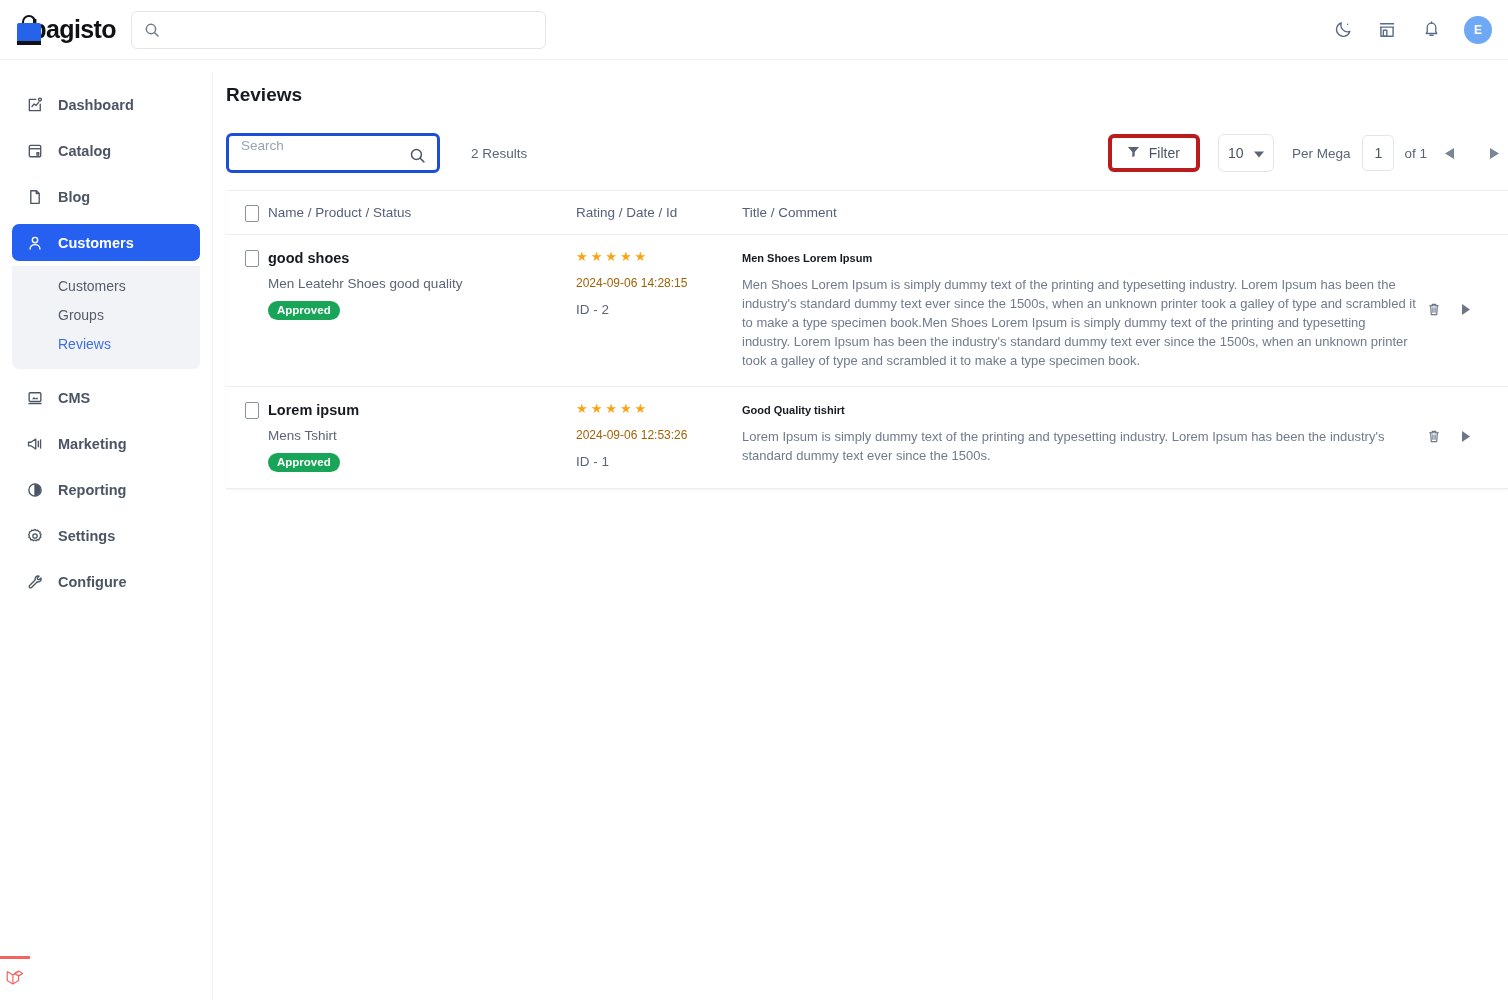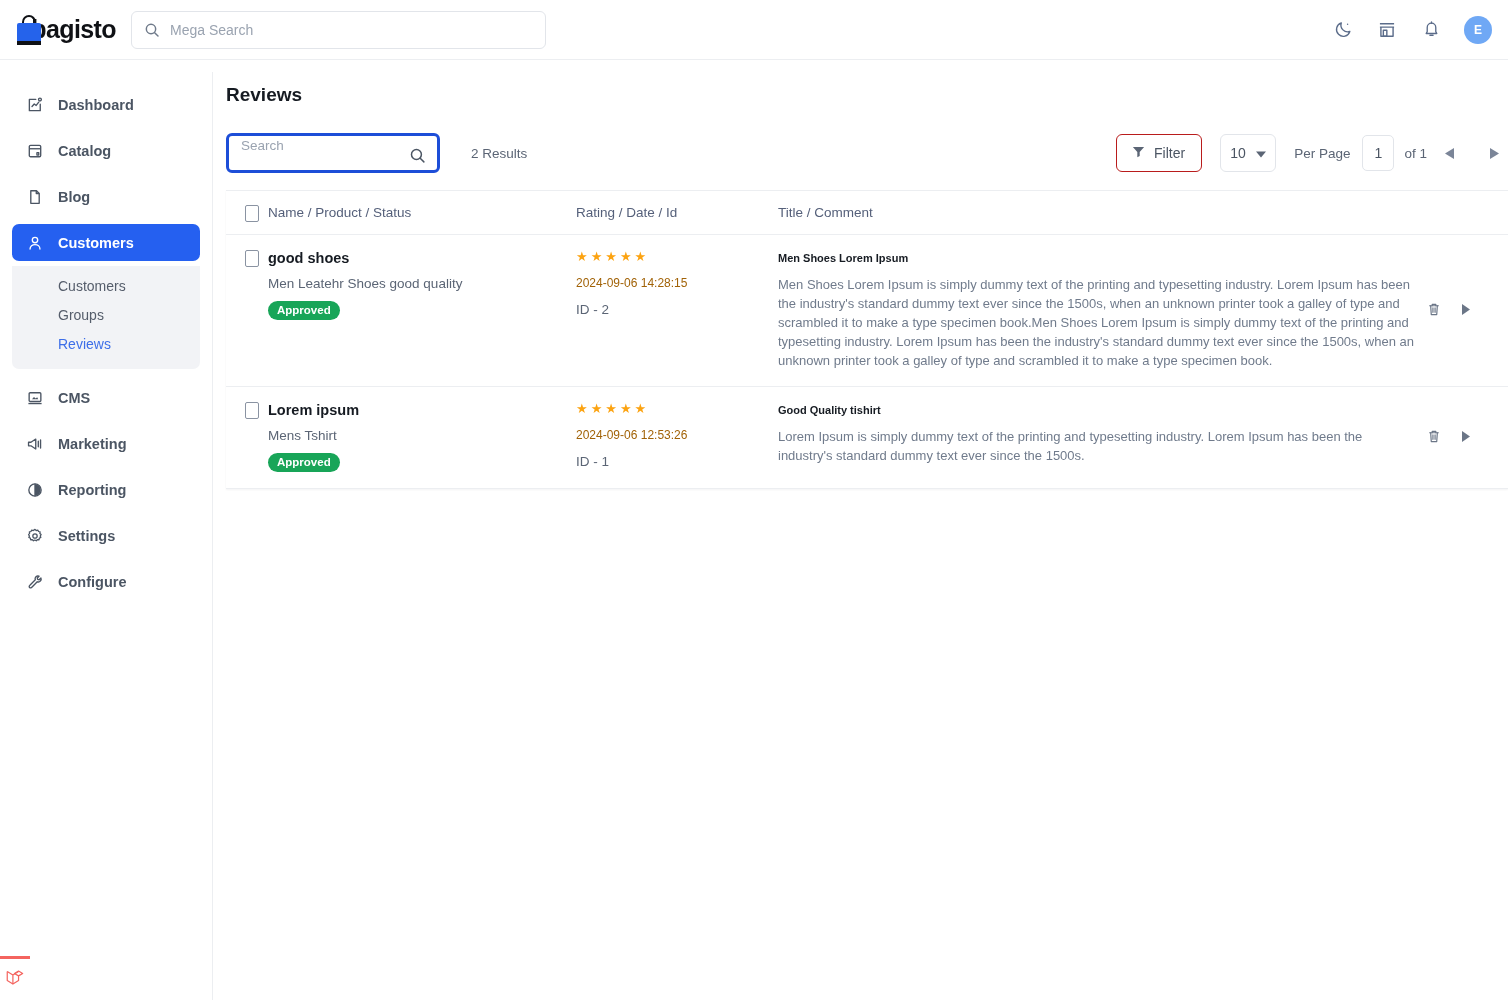--- a/index.html
+++ b/index.html
@@ -112,21 +112,21 @@
     border: none; outline: none; width: 100%; font-size: 13.5px; color: #3f4a5a;
     font-family: inherit; background: transparent;
   }
   .search-box input::placeholder { color: #9aa3b0; }
   .search-box .si2 { position: absolute; right: 11px; top: 11px; }
   .results-count { margin-left: 31px; font-size: 13.5px; color: #5b6575; }
 
   .toolbar-right { margin-left: auto; display: flex; align-items: center; gap: 0; padding-right: 0; }
   .btn-filter {
     display: flex; align-items: center; gap: 8px; height: 38px; padding: 0 16px 0 14px;
-    border: 1px solid #b91c1c; border-radius: 6px; background: #fff;
+    border: 4px solid #b91c1c; border-radius: 6px; background: #fff;
     font-size: 14px; color: #4b5563; cursor: pointer;
   }
   .per-page-select {
     display: flex; align-items: center; justify-content: space-between; gap: 10px;
     height: 38px; width: 56px; padding: 8px 9px; margin-left: 18px;
     border: 1px solid #e2e5ea; border-radius: 6px; background: #fff;
     font-size: 14px; color: #4b5563; cursor: pointer;
   }
   .per-page-label { margin-left: 18px; font-size: 13.5px; color: #5b6575; }
   .page-input {
@@ -147,21 +147,21 @@
     display: flex; align-items: center; height: 44px;
     border-bottom: 1px solid #eceef1; padding-left: 10px;
   }
   .cell-check { width: 32px; display: flex; align-items: flex-start; justify-content: center; padding-top: 1px; }
   .chk {
     width: 14px; height: 17px; border: 1.4px solid #8a93a2; border-radius: 2px; background: #fff;
     cursor: pointer; display: block;
   }
   .col-name { width: 308px; }
   .col-rating { width: 166px; }
-  .col-title { flex: 1; margin-left: 36px; }
+  .col-title { flex: 1; }
   .col-actions { width: 92px; display: flex; align-items: center; gap: 20px; justify-content: flex-start; padding-left: 10px; }
   .th { font-size: 13.5px; color: #55607a; }
 
   .trow {
     display: flex; padding: 14px 0 16px 10px; border-bottom: 1px solid #eceef1;
   }
   .trow:last-child { border-bottom: 1px solid #eceef1; }
   .rv-name { font-size: 14.5px; font-weight: 700; color: #161b22; line-height: 18px; }
   .rv-product { font-size: 13.5px; color: #5b6575; margin-top: 8px; line-height: 17px; }
   .badge {
@@ -196,21 +196,20 @@
     <div class="brand-text">bagisto</div>
   </div>
 
   <div class="mega-search">
     <span class="si">
       <svg width="16" height="16" viewBox="0 0 24 24" fill="none" stroke="#6f7a8a" stroke-width="2.2" stroke-linecap="round">
         <circle cx="10.5" cy="10.5" r="7"></circle>
           <line x1="16" y1="16" x2="21" y2="21"></line>
       </svg>
     </span>
-    <input type="text" placeholder="Mega Search" style="">
   </div>
 
   <div class="header-right">
     <div class="hicon">
       <svg width="19" height="19" viewBox="0 0 24 24" fill="none" stroke="#5b6c8a" stroke-width="1.7" stroke-linecap="round" stroke-linejoin="round">
         <path d="M20 14.5A8.5 8.5 0 0 1 9.2 3.8 8.6 8.6 0 1 0 20 14.5z"></path>
         <circle cx="17.2" cy="5.4" r="0.9" fill="#5b6c8a" stroke="none"></circle>
       </svg>
     </div>
     <div class="hicon">
@@ -364,21 +363,21 @@
 
         <div class="per-page-select">
           <span>10</span>
           <span>
             <svg width="10" height="7" viewBox="0 0 10 7" fill="#5b6575">
                 <path d="M0 0.6h10L5 6.6z"></path>
               </svg>
           </span>
         </div>
 
-        <div class="per-page-label">Per Page</div>
+        <div class="per-page-label">Per Mega</div>
 
         <input class="page-input" type="text" value="1" style="">
 
         <div class="of-text">of 1</div>
 
         <div class="pg-arrow" style="margin-left:8px;">
           <svg width="9" height="11" viewBox="0 0 9 11" fill="#7b8598">
               <path d="M9 0L0 5.5 9 11z"></path>
             </svg>
         </div>

